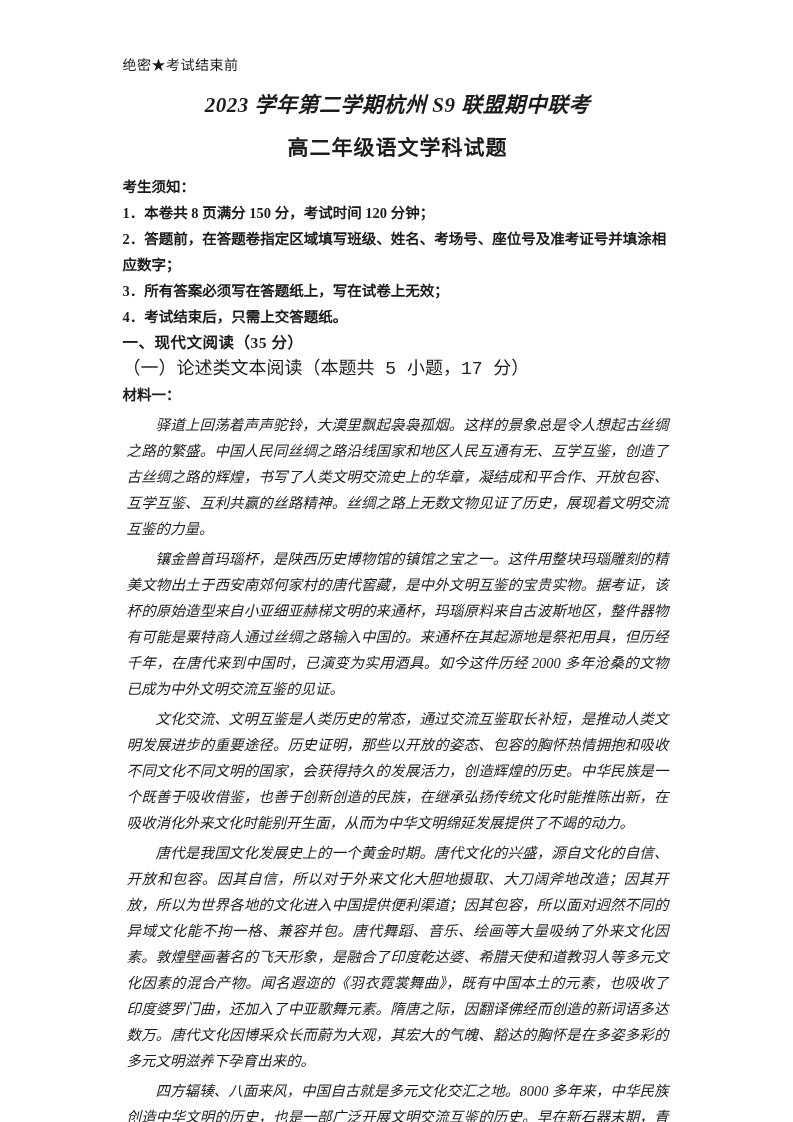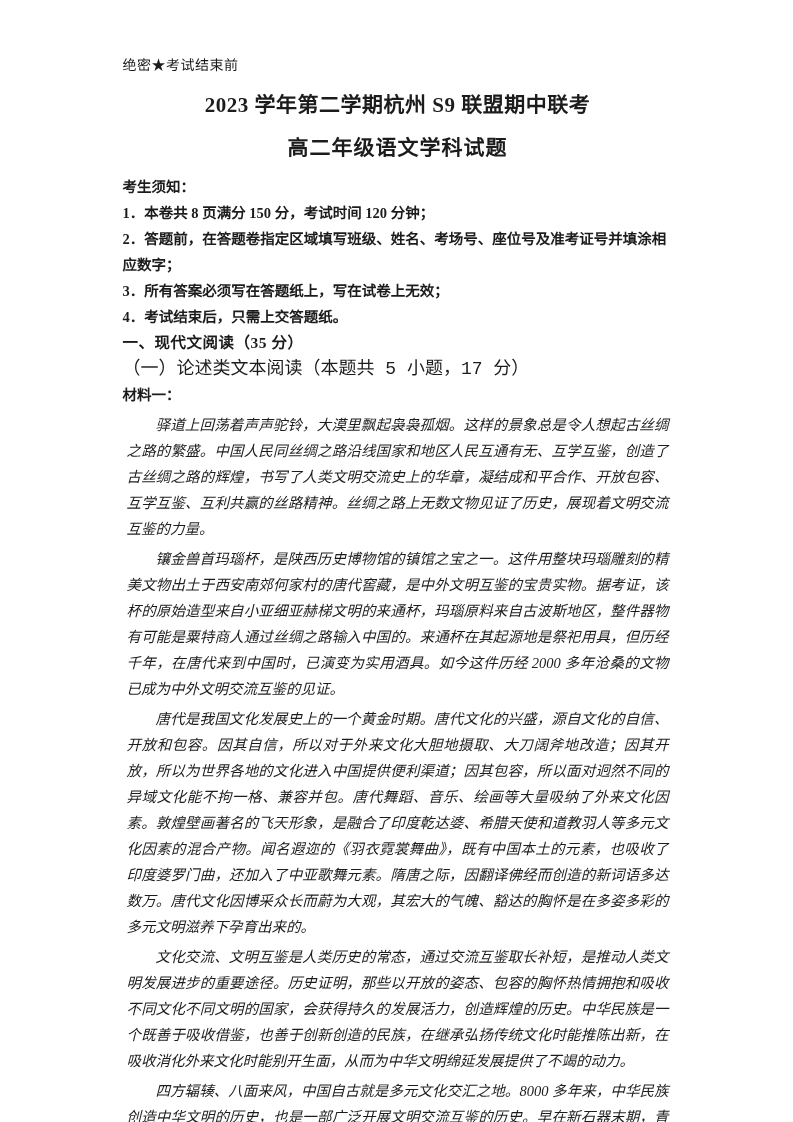--- a/index.html
+++ b/index.html
@@ -25,20 +25,21 @@
     line-height: 20px;
     letter-spacing: 0.5px;
   }
   .exam-title {
     margin: 16px 0 0 0;
     text-align: center;
     font-size: 21px;
     font-weight: bold;
     line-height: 27px;
     letter-spacing: 0.5px;
+    font-style: italic;
   }
   .exam-subtitle {
     margin: 16px 0 0 0;
     text-align: center;
     font-size: 21px;
     font-weight: bold;
     line-height: 27px;
     letter-spacing: 1px;
   }
   .notice {
@@ -110,20 +111,20 @@
   <div class="section-heading">一、现代文阅读（35 分）</div>
 
   <div class="section-subheading">（一）论述类文本阅读（本题共 5 小题，17 分）</div>
 
 
   <div class="material-label">材料一：</div>
 
   <div class="material-body">
     <p>驿道上回荡着声声驼铃，大漠里飘起袅袅孤烟。这样的景象总是令人想起古丝绸之路的繁盛。中国人民同丝绸之路沿线国家和地区人民互通有无、互学互鉴，创造了古丝绸之路的辉煌，书写了人类文明交流史上的华章，凝结成和平合作、开放包容、互学互鉴、互利共赢的丝路精神。丝绸之路上无数文物见证了历史，展现着文明交流互鉴的力量。</p>
     <p>镶金兽首玛瑙杯，是陕西历史博物馆的镇馆之宝之一。这件用整块玛瑙雕刻的精美文物出土于西安南郊何家村的唐代窖藏，是中外文明互鉴的宝贵实物。据考证，该杯的原始造型来自小亚细亚赫梯文明的来通杯，玛瑙原料来自古波斯地区，整件器物有可能是粟特商人通过丝绸之路输入中国的。来通杯在其起源地是祭祀用具，但历经千年，在唐代来到中国时，已演变为实用酒具。如今这件历经 2000 多年沧桑的文物已成为中外文明交流互鉴的见证。</p>
+    <p>文化交流、文明互鉴是人类历史的常态，通过交流互鉴取长补短，是推动人类文明发展进步的重要途径。历史证明，那些以开放的姿态、包容的胸怀热情拥抱和吸收不同文化不同文明的国家，会获得持久的发展活力，创造辉煌的历史。中华民族是一个既善于吸收借鉴，也善于创新创造的民族，在继承弘扬传统文化时能推陈出新，在吸收消化外来文化时能别开生面，从而为中华文明绵延发展提供了不竭的动力。</p>
     <p>唐代是我国文化发展史上的一个黄金时期。唐代文化的兴盛，源自文化的自信、开放和包容。因其自信，所以对于外来文化大胆地摄取、大刀阔斧地改造；因其开放，所以为世界各地的文化进入中国提供便利渠道；因其包容，所以面对迥然不同的异域文化能不拘一格、兼容并包。唐代舞蹈、音乐、绘画等大量吸纳了外来文化因素。敦煌壁画著名的飞天形象，是融合了印度乾达婆、希腊天使和道教羽人等多元文化因素的混合产物。闻名遐迩的《羽衣霓裳舞曲》，既有中国本土的元素，也吸收了印度婆罗门曲，还加入了中亚歌舞元素。隋唐之际，因翻译佛经而创造的新词语多达数万。唐代文化因博采众长而蔚为大观，其宏大的气魄、豁达的胸怀是在多姿多彩的多元文明滋养下孕育出来的。</p>
-    <p>文化交流、文明互鉴是人类历史的常态，通过交流互鉴取长补短，是推动人类文明发展进步的重要途径。历史证明，那些以开放的姿态、包容的胸怀热情拥抱和吸收不同文化不同文明的国家，会获得持久的发展活力，创造辉煌的历史。中华民族是一个既善于吸收借鉴，也善于创新创造的民族，在继承弘扬传统文化时能推陈出新，在吸收消化外来文化时能别开生面，从而为中华文明绵延发展提供了不竭的动力。</p>
     <p>四方辐辏、八面来风，中国自古就是多元文化交汇之地。8000 多年来，中华民族创造中华文明的历史，也是一部广泛开展文明交流互鉴的历史。早在新石器末期，青铜冶炼技术以及小麦、大麦、山羊、绵羊等作物家畜就传入中国。汉唐时期，随着丝绸之路的开通，中国的丝绸、瓷器和印刷术远播海外，而来自西域的胡椒、西瓜、葡萄等农作物以及金银器制作技术、宗教文化等也传入中国。此后，造纸术、火药、指南针等中国发明传入西方，引发西方文明的深刻变迁。中外文明之间的交流互鉴，对于推动双方发展进步</p>
   </div>
 
   <div class="stray-mark"></div>
 
 </div>
 
 </body></html>

